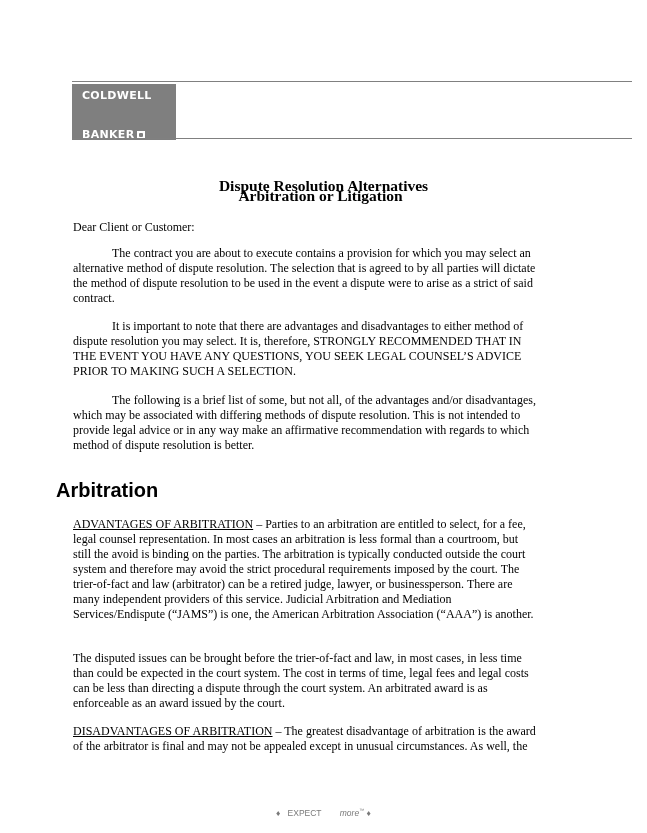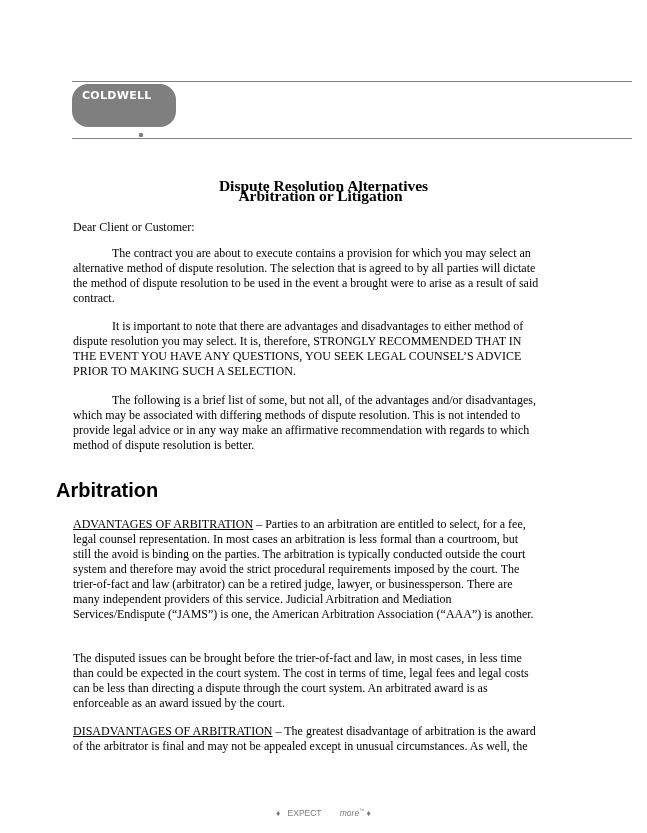--- a/index.html
+++ b/index.html
@@ -1,20 +1,20 @@
 <!DOCTYPE html>
 <html><head>
 <meta charset="utf-8">
 <style>
   html, body { margin: 0; padding: 0; background: #ffffff; }
   body { width: 647px; height: 833px; position: relative; overflow: hidden; font-family: "Liberation Serif", serif; color: #000; }
   .rule { position: absolute; left: 72px; width: 560px; height: 1px; background: #808080; }
   .rule.top { top: 81px; }
   .rule.bottom { top: 138px; }
-  .logo { position: absolute; left: 72px; top: 84px; width: 104px; height: 43px; background: #7f7f7f; border-radius: 16px; }
+  .logo { position: absolute; left: 72px; top: 84px; width: 104px; height: 56px; background: #7f7f7f; }
   .logo .l1, .logo .l2 { position: absolute; left: 10px; color: #fff; font-family: "DejaVu Sans", sans-serif; font-weight: bold; font-size: 11px; letter-spacing: 0.3px; line-height: 11px; }
   .logo .l1 { top: 6px; }
   .logo .l2 { top: 17px; margin-top: 28px; }
   .logo .sq { display: inline-block; width: 8px; height: 8px; background: #fff; margin-left: 3px; vertical-align: -1px; position: relative; }
   .logo .sq::after { content: ""; position: absolute; left: 2px; top: 2px; width: 4px; height: 4px; background: #7f7f7f; border-radius: 1px; }
   .title { position: absolute; left: 0; width: 647px; text-align: center; font-weight: bold; font-size: 15.5px; line-height: 21px; }
   .title.t1 { top: 175px; }
   .title.t2 { top: 185px; left: -3px; }
   .text { position: absolute; left: 73px; width: 520px; font-size: 12px; line-height: 15px; white-space: nowrap; }
   .line { display: block; height: 15px; }
@@ -36,21 +36,21 @@
 <div class="rule bottom"></div>
 
 <div class="title t1">Dispute Resolution Alternatives</div>
 <div class="title t2">Arbitration or Litigation</div>
 
 <div class="text" style="top:220px">Dear Client or Customer:</div>
 
 <div class="text" style="top:246px">
   <span class="line indent">The contract you are about to execute contains a provision for which you may select an</span>
   <span class="line">alternative method of dispute resolution.  The selection that is agreed to by all parties will dictate</span>
-  <span class="line">the method of dispute resolution to be used in the event a brought were to arise as a result of said</span>
+  <span class="line">the method of dispute resolution to be used in the event a dispute were to arise as a strict of said</span>
   <span class="line">contract.</span>
 </div>
 
 <div class="text" style="top:319px">
   <span class="line indent">It is important to note that there are advantages and disadvantages to either method of</span>
   <span class="line">dispute resolution you may select.  It is, therefore, STRONGLY RECOMMENDED THAT IN</span>
   <span class="line">THE EVENT YOU HAVE ANY QUESTIONS, YOU SEEK LEGAL COUNSEL’S ADVICE</span>
   <span class="line">PRIOR TO MAKING SUCH A SELECTION.</span>
 </div>
 

